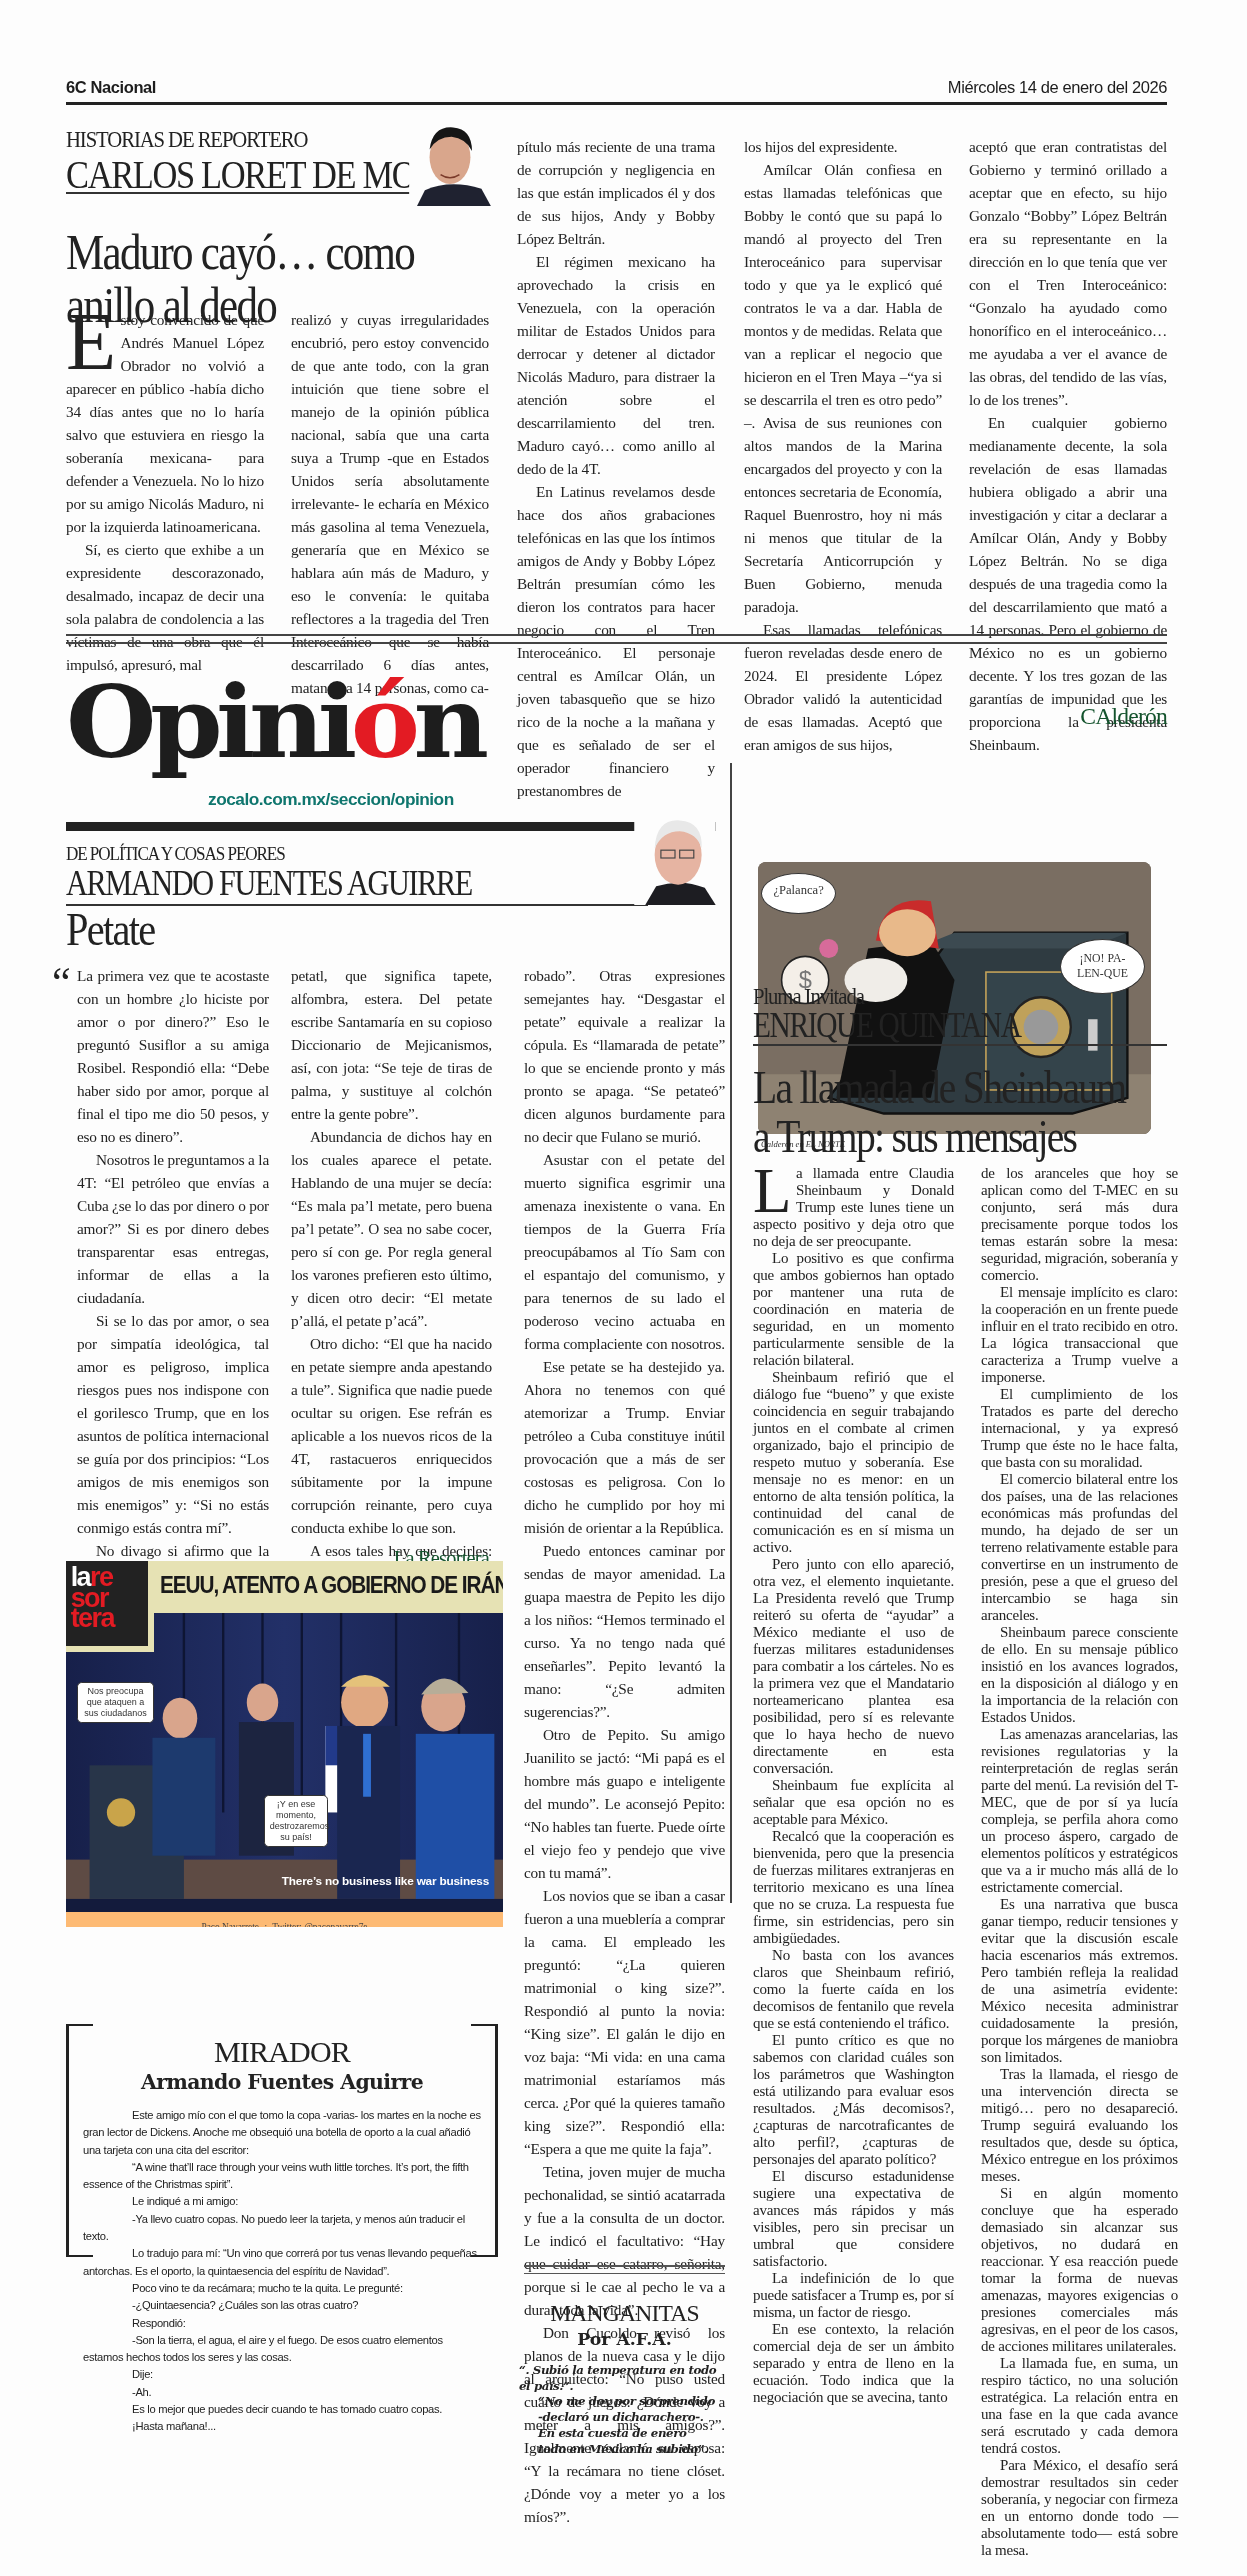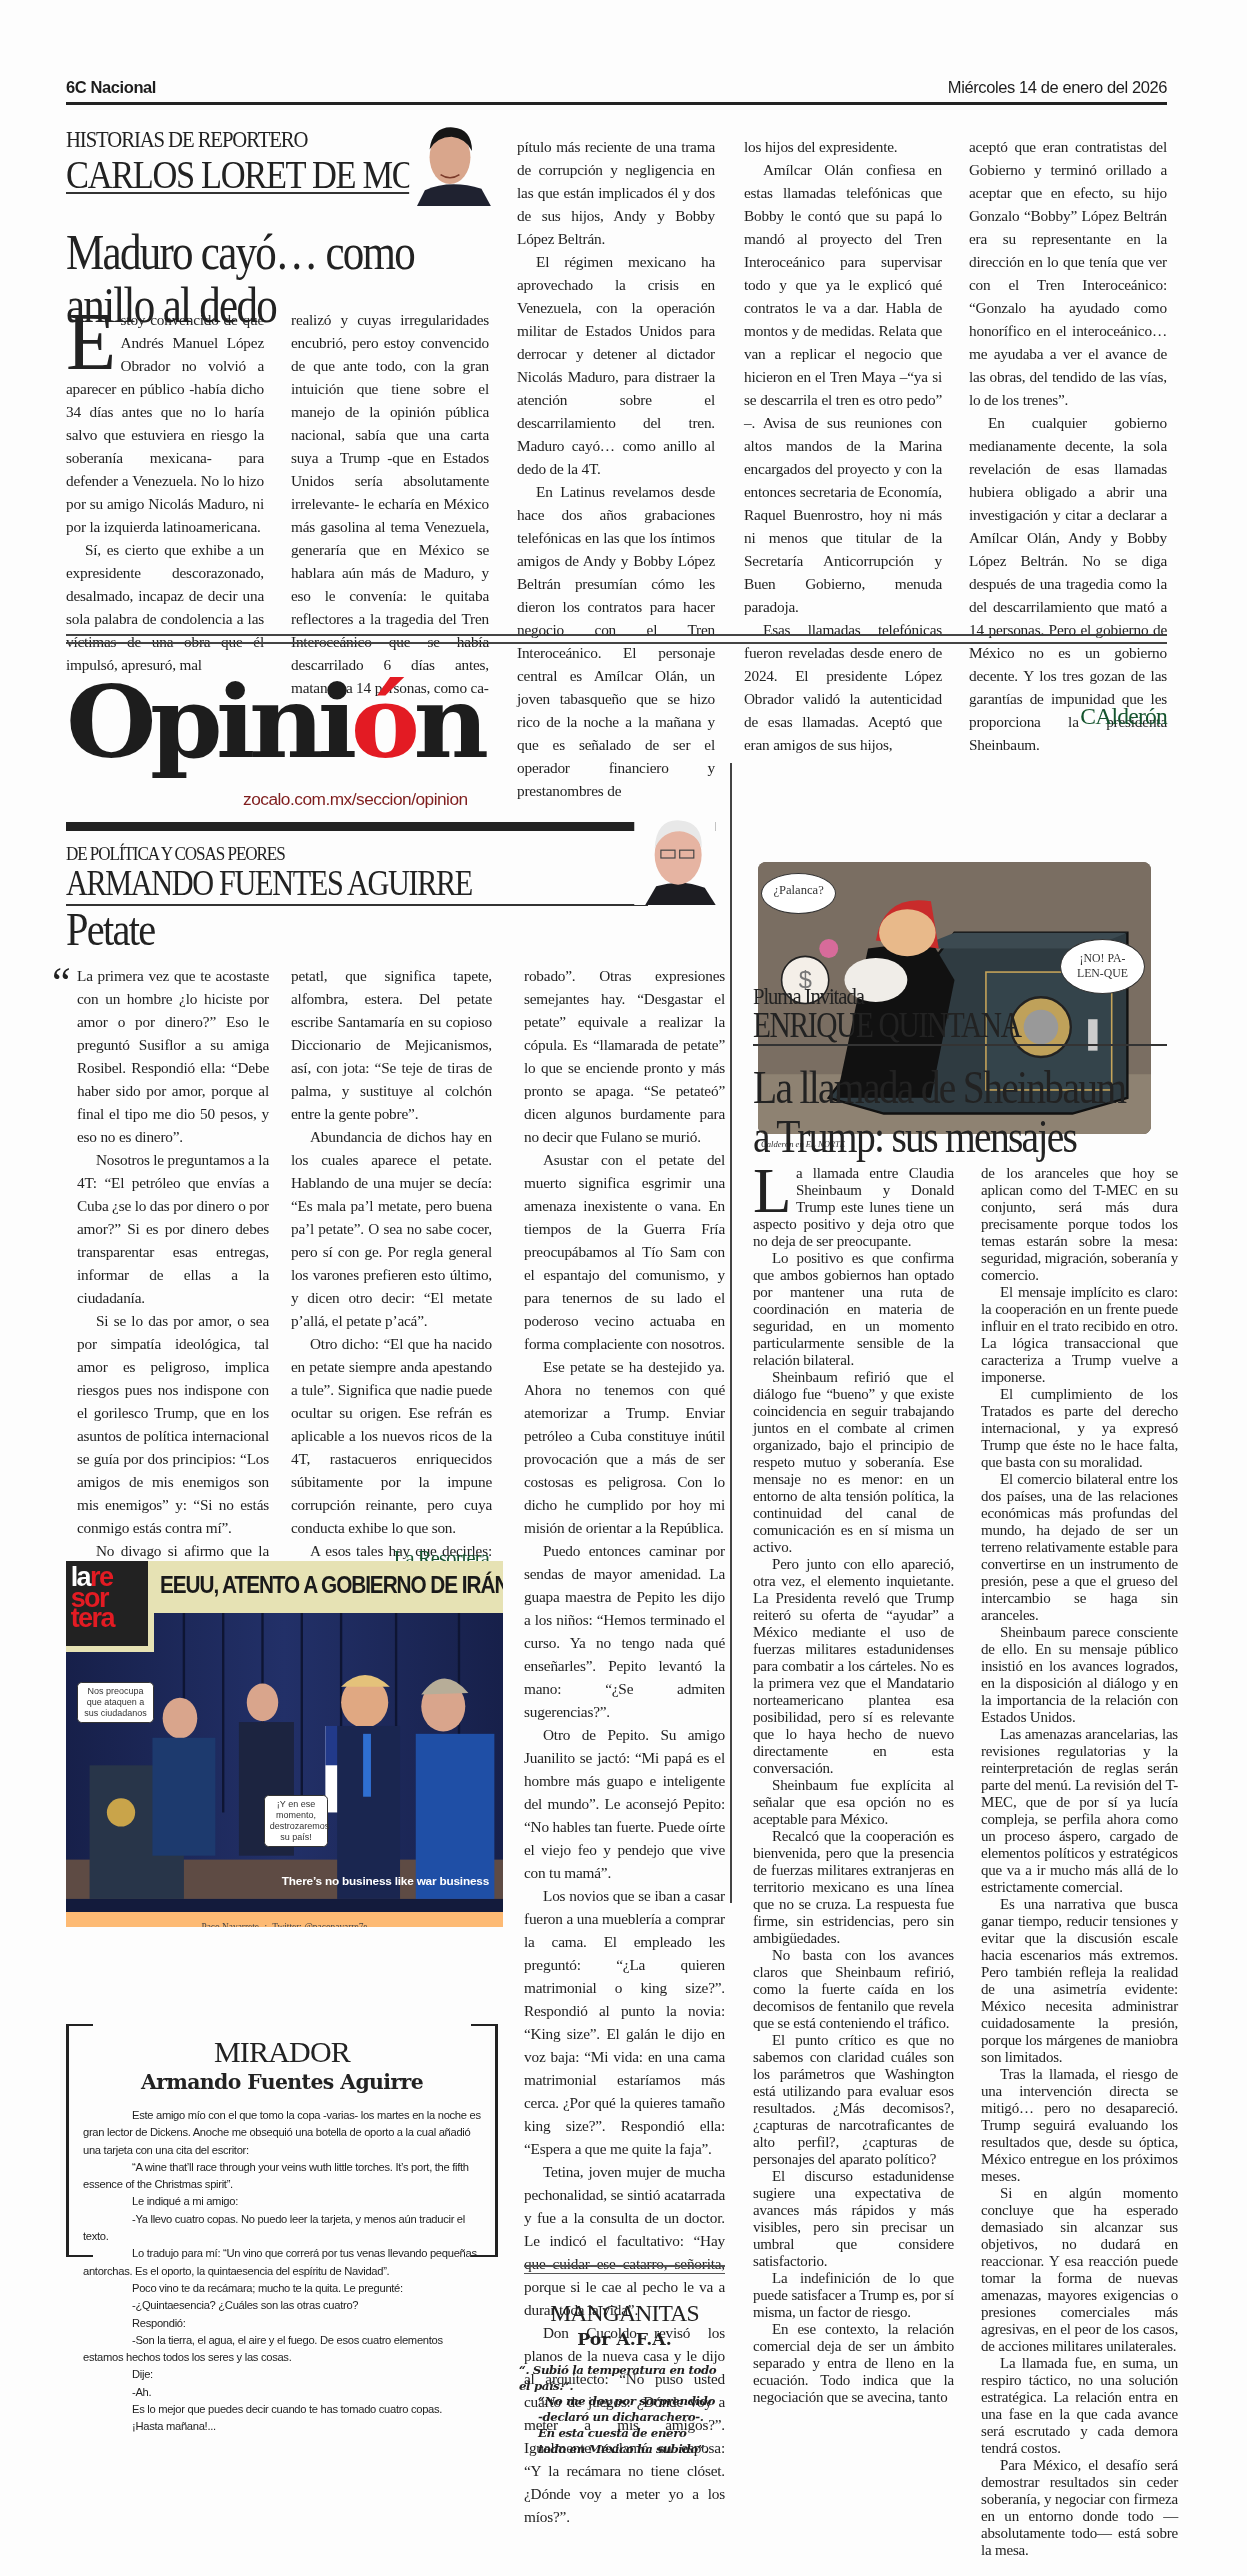--- a/index.html
+++ b/index.html
@@ -23,21 +23,21 @@
   .headline { font-family: "Liberation Serif", serif; font-size: 50px; line-height: 53px; letter-spacing: -2px; color: #222; transform: scaleX(0.86); transform-origin: left; }
 
   .dropcap { float: left; font-size: 82px; line-height: 64px; margin: 1.6px 4.7px 0 0; font-family: "Liberation Serif", serif; }
 
   
   .portrait { overflow: hidden; }
 
   
   .op-logo { left: 66px; top: 673px; font-family: "DejaVu Serif", serif; font-weight: bold; font-size: 99px; letter-spacing: -6.3px; line-height: 1; color: #1d1d1d; transform: scaleX(1.05); transform-origin: left; }
   .op-logo .accent { color: #e31b23; }
-  .op-url { left: 208px; top: 789px; font-family: "Liberation Sans", sans-serif; font-weight: normal; font-size: 17.3px; letter-spacing: -0.5px; color: #7f1d1d; margin-left: 35px; }
+  .op-url { left: 208px; top: 789px; font-family: "Liberation Sans", sans-serif; font-weight: bold; font-size: 17.3px; letter-spacing: -0.5px; color: #0f766e; }
   .op-bar { left: 66px; top: 822px; width: 650px; height: 9.4px; background: #222; }
 
   .vdivider { left: 730px; top: 763px; width: 1.6px; height: 1140px; background: #444; }
 
   .caption-right { font-family: "Liberation Serif", serif; font-size: 23.6px; letter-spacing: -0.8px; color: #14532d; text-align: right; margin-top: 28px; }
 
   
   .cartoon1 { left: 758px; top: 862px; width: 393px; height: 272px; border-radius: 7.9px; background: #6f6459; overflow: hidden; }
 
   

